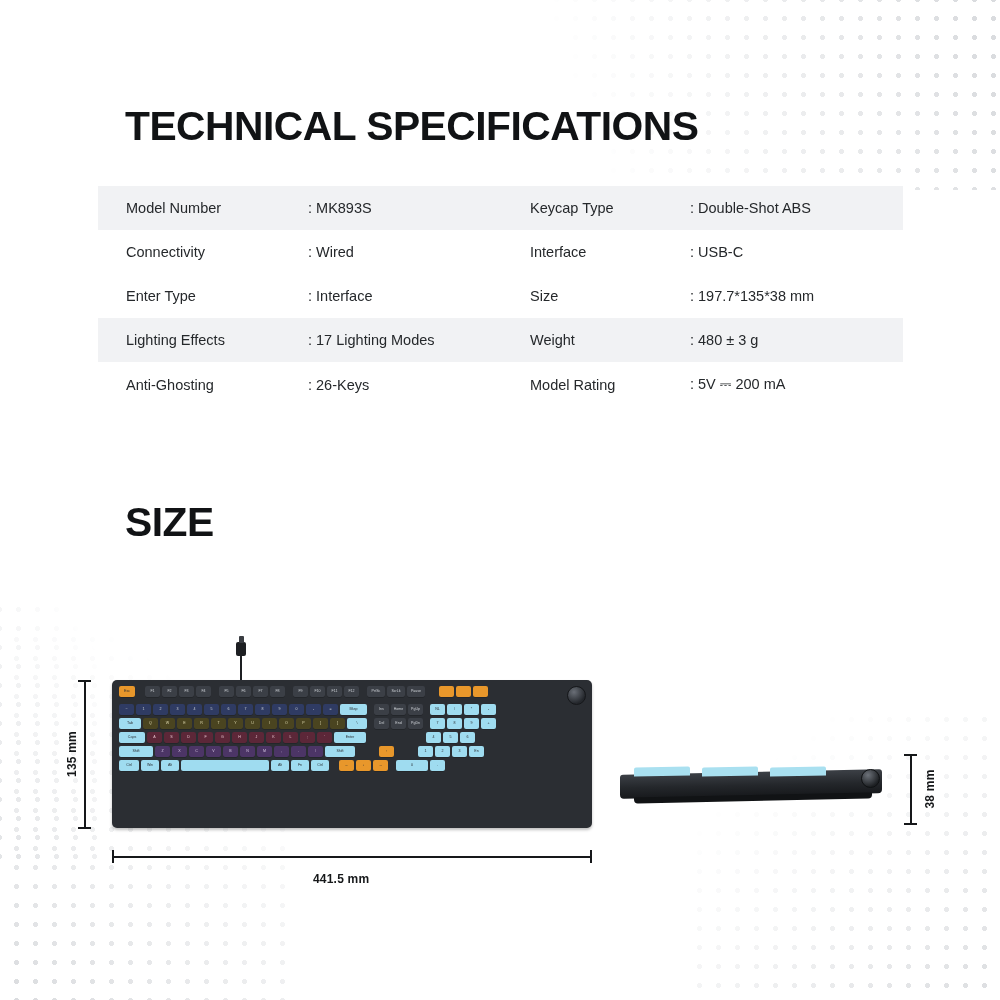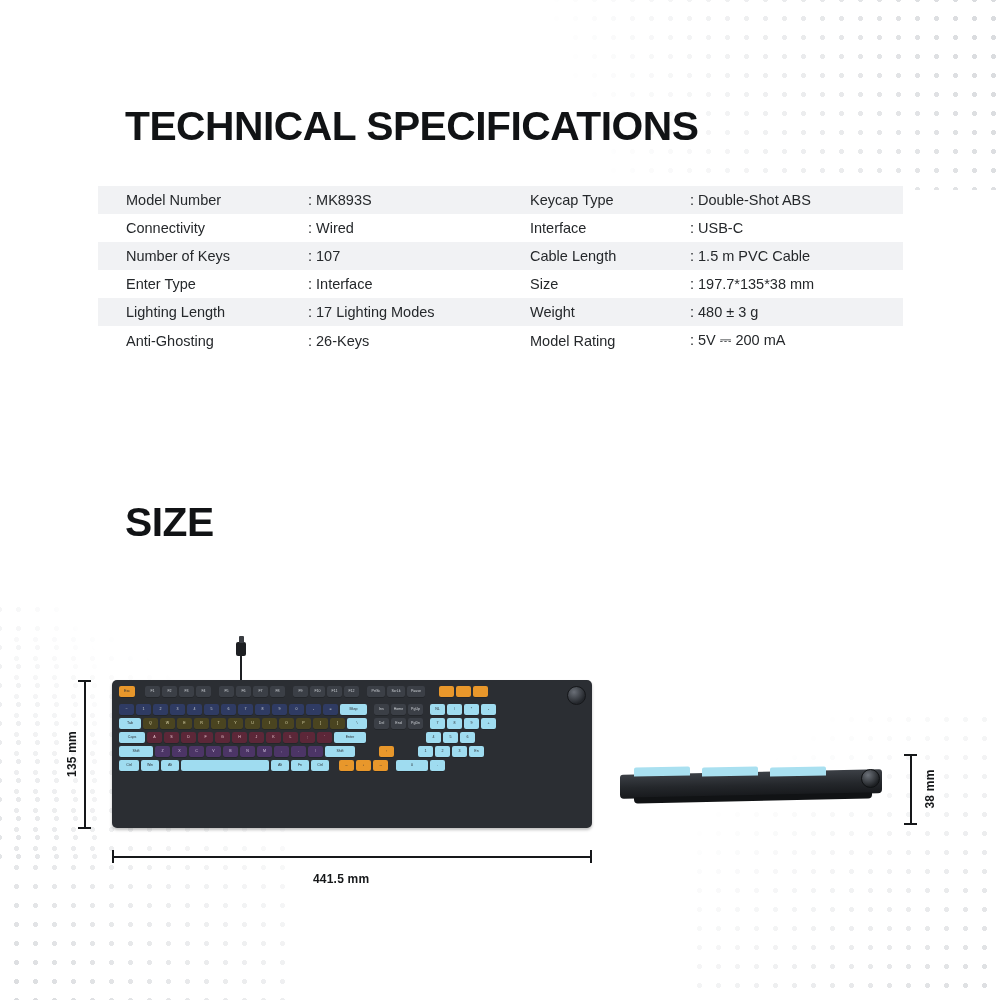--- a/index.html
+++ b/index.html
@@ -87,21 +87,21 @@
   .spec-table {
     position: absolute;
     left: 98px;
     top: 186px;
     width: 805px;
     border-collapse: collapse;
     font-size: 14.5px;
   }
   .spec-table tr.alt { background: #f1f2f4; }
   .spec-table td {
-    padding: 6px 0;
+    padding: 14px 0;
     vertical-align: middle;
     color: #25282b;
     font-size: 14.5px;
   }
   .c-label { width: 182px; padding-left: 28px !important; }
   .c-value { width: 222px; }
   .c-label2 { width: 160px; }
   .c-value2 { width: 213px; margin-left: 18px; }
 
   
@@ -266,34 +266,28 @@
       <td class="c-value">: MK893S</td>
       <td class="c-label2">Keycap Type</td>
       <td class="c-value2">: Double-Shot ABS</td>
     </tr>
     <tr>
       <td class="c-label">Connectivity</td>
       <td class="c-value">: Wired</td>
       <td class="c-label2">Interface</td>
       <td class="c-value2">: USB-C</td>
     </tr>
-    <tr class="alt">
-      <td class="c-label">Number of Keys</td>
-      <td class="c-value">: 107</td>
-      <td class="c-label2">Cable Length</td>
-      <td class="c-value2">: 1.5 m PVC Cable</td>
-    </tr>
     <tr>
       <td class="c-label">Enter Type</td>
       <td class="c-value">: Interface</td>
       <td class="c-label2">Size</td>
       <td class="c-value2">: 197.7*135*38 mm</td>
     </tr>
     <tr class="alt">
-      <td class="c-label">Lighting Length</td>
+      <td class="c-label">Lighting Effects</td>
       <td class="c-value">: 17 Lighting Modes</td>
       <td class="c-label2">Weight</td>
       <td class="c-value2">: 480 ± 3 g</td>
     </tr>
     <tr>
       <td class="c-label">Anti-Ghosting</td>
       <td class="c-value">: 26-Keys</td>
       <td class="c-label2">Model Rating</td>
       <td class="c-value2">: 5V ⎓ 200 mA</td>
     </tr>

